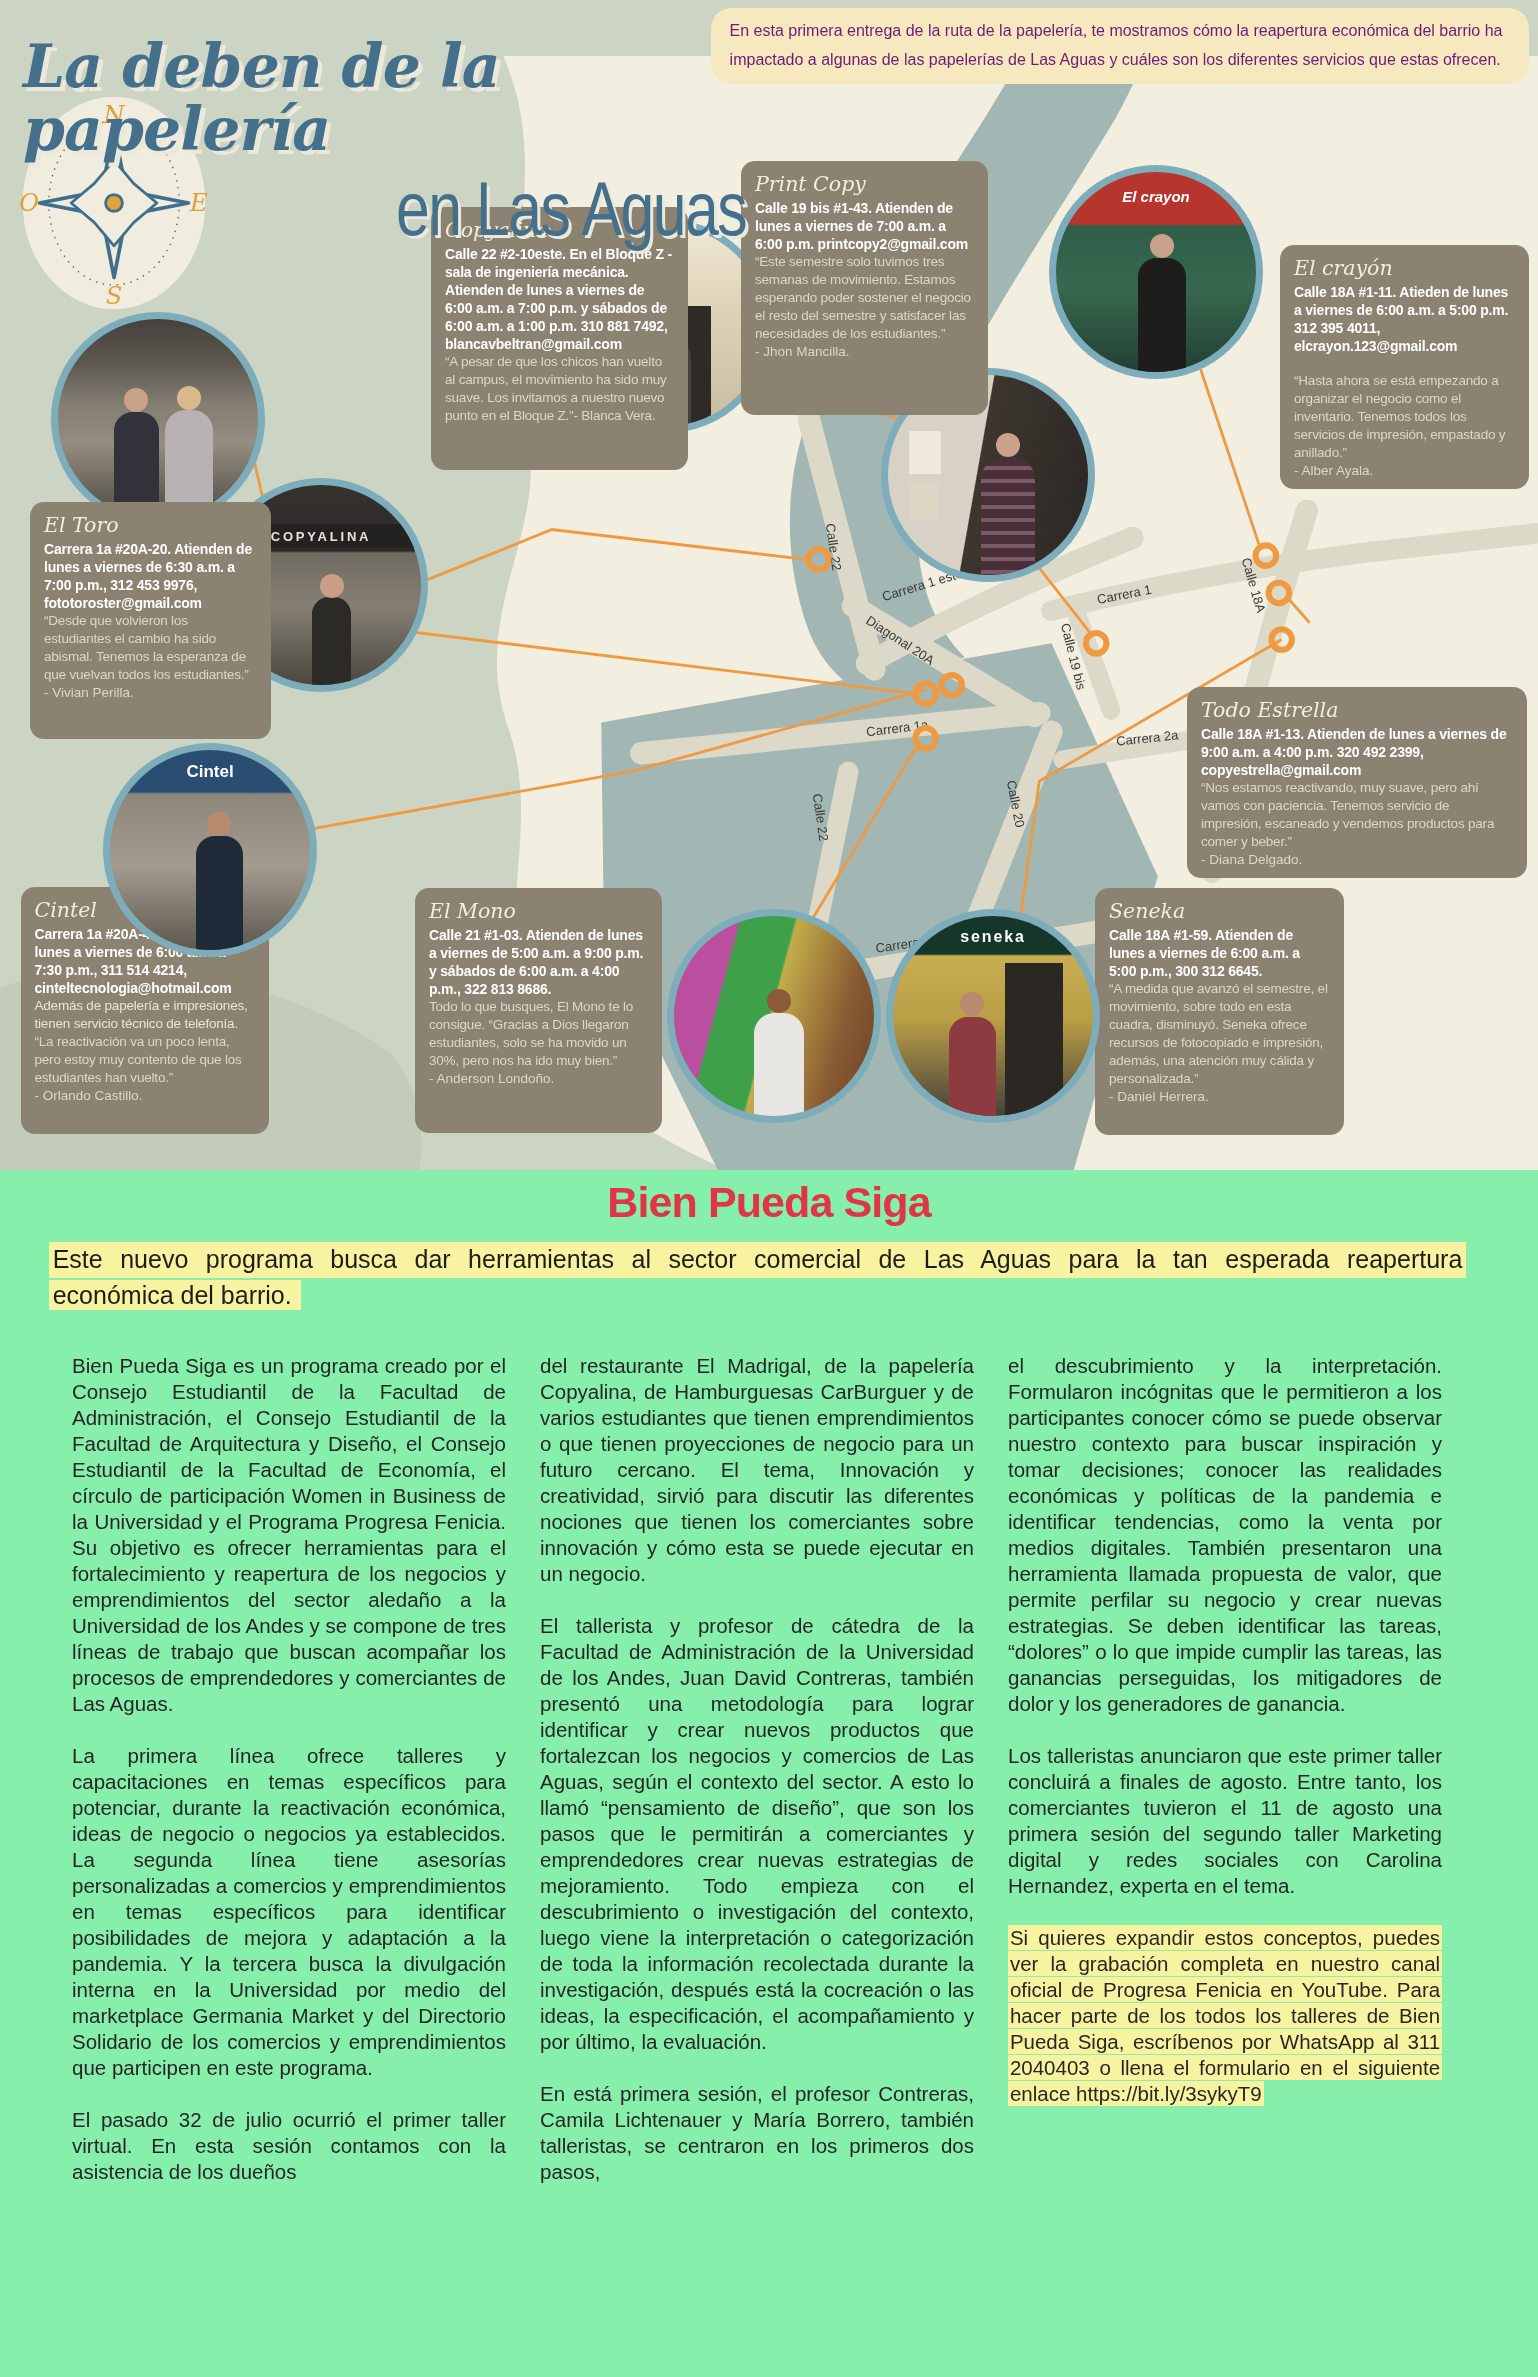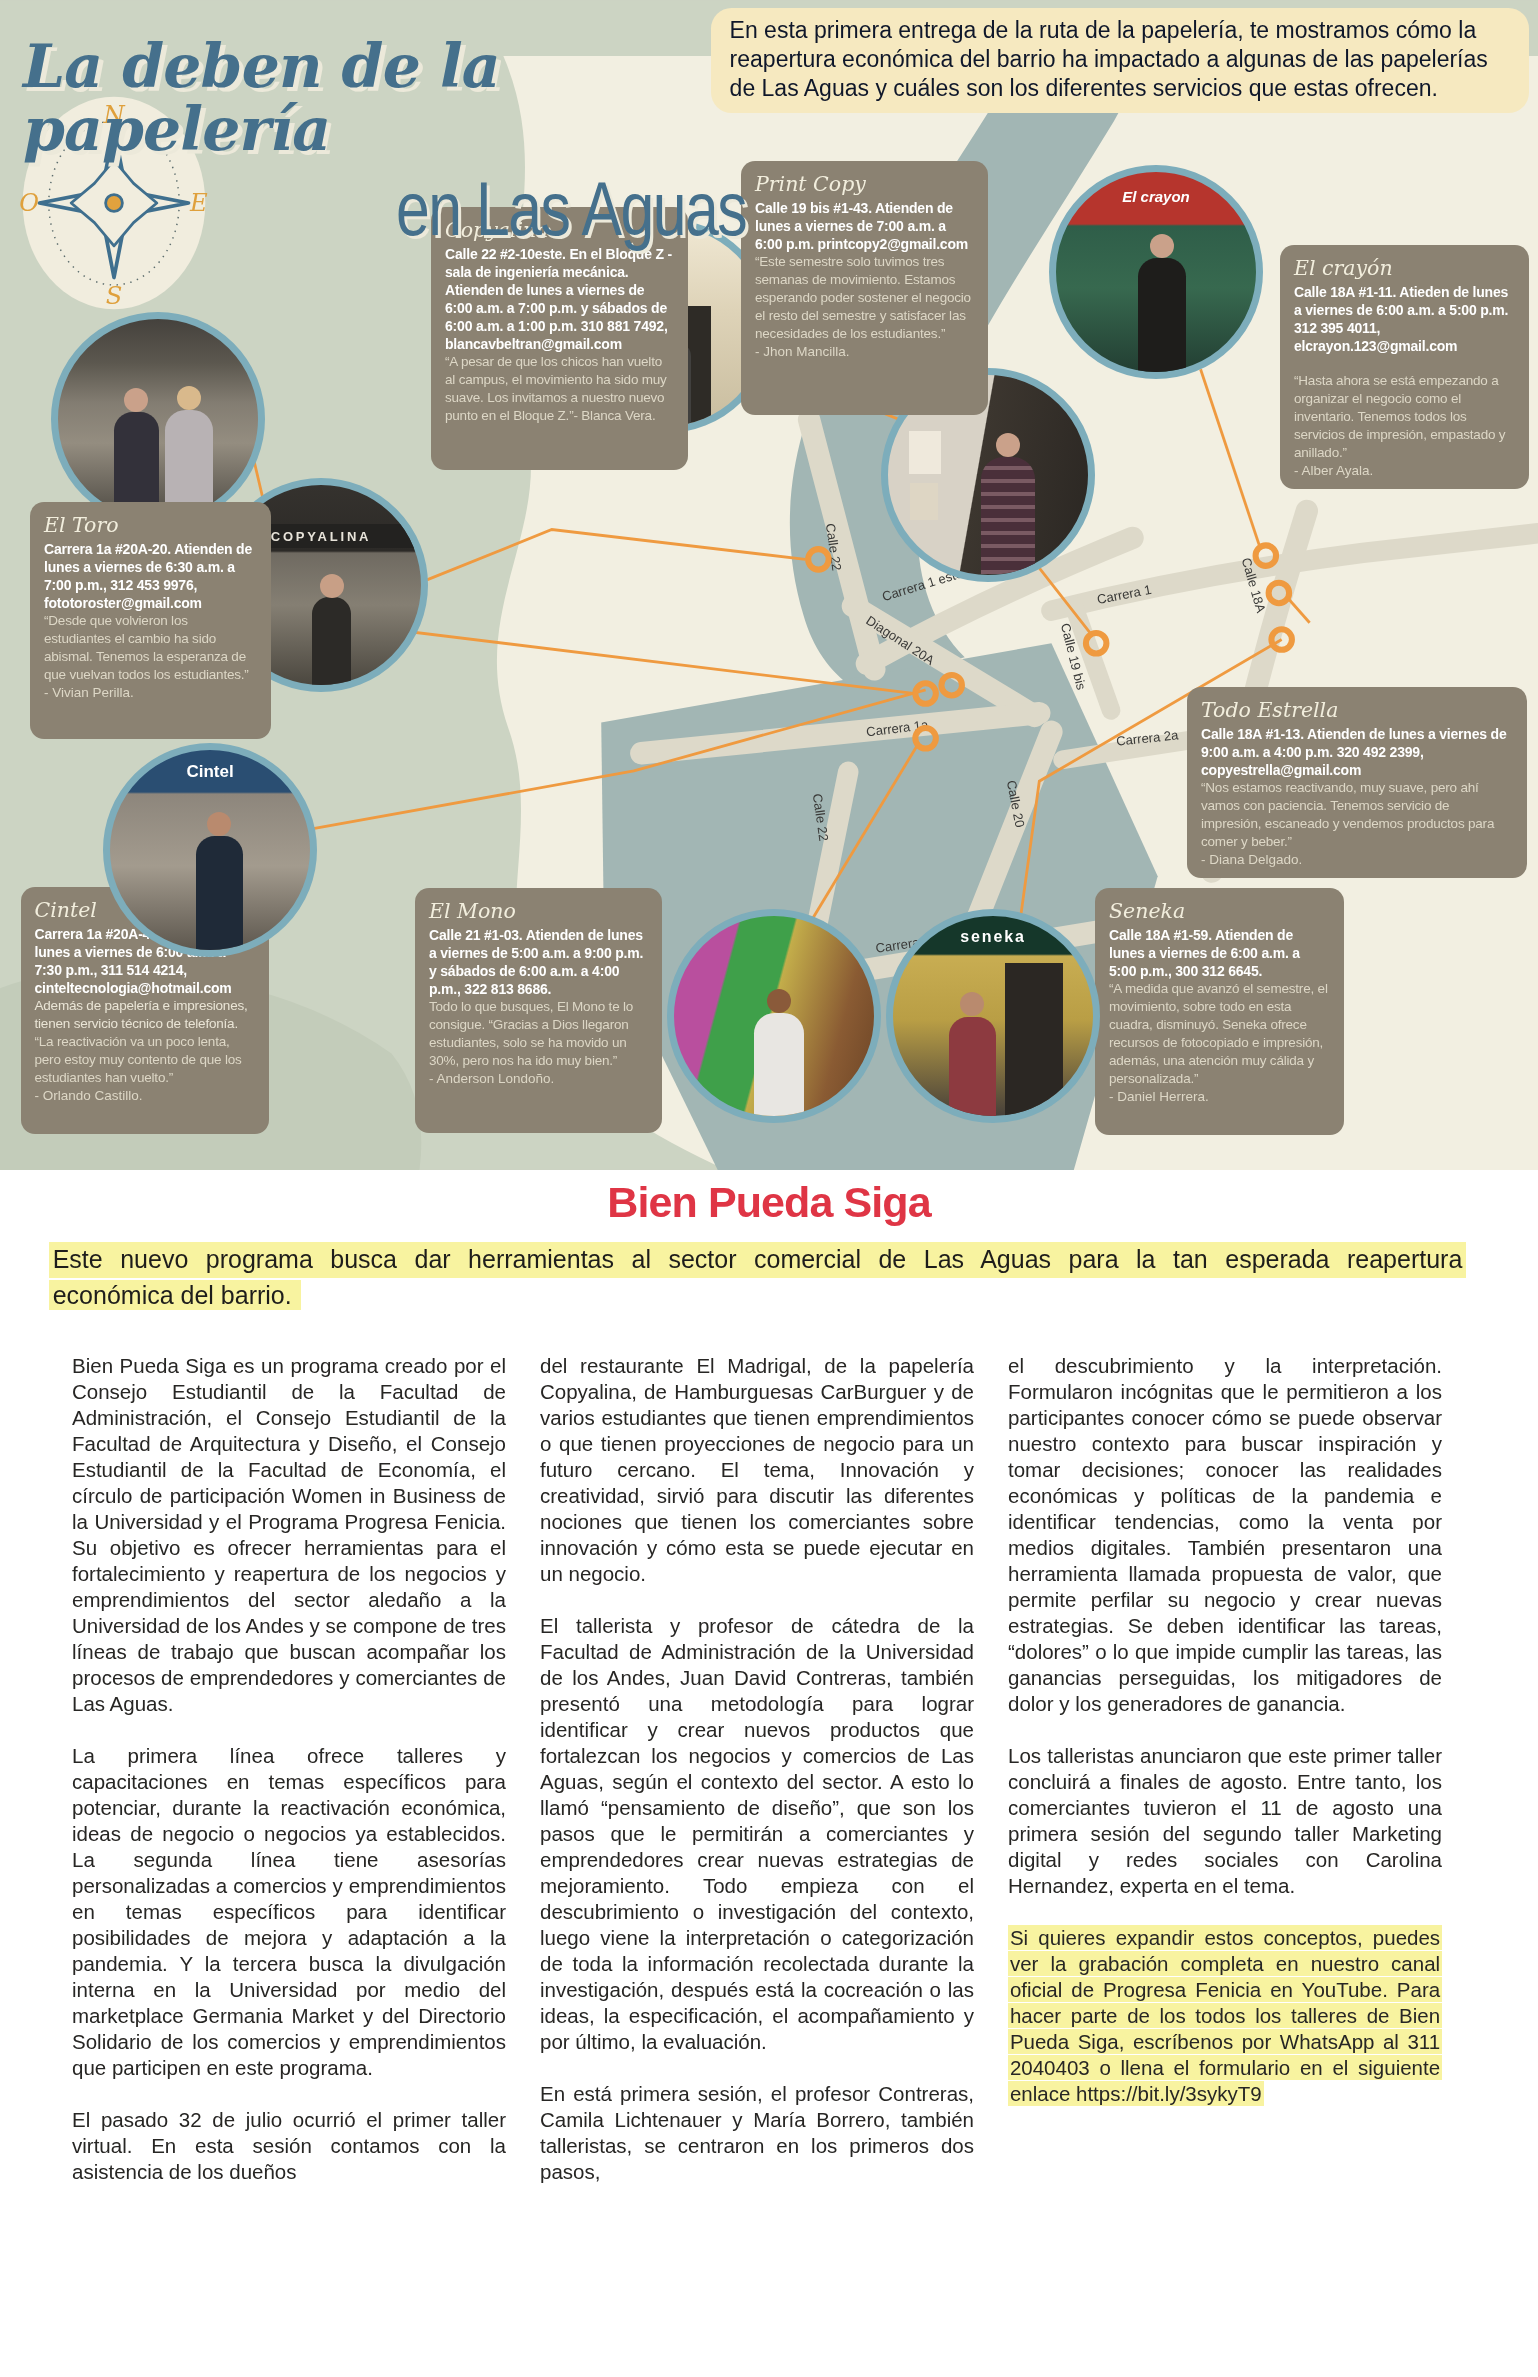--- a/index.html
+++ b/index.html
@@ -10,21 +10,21 @@
   .map-svg{position:absolute;left:0;top:0;z-index:1;}
   .main-title{position:absolute;left:23px;top:35px;width:708px;z-index:5;}
   .main-title h1{margin:0;font-family:"DejaVu Serif",serif;font-style:italic;font-weight:700;
       font-size:60px;line-height:1.05;color:#45708c;text-shadow:4.7px 3.7px 0 #ece9da;letter-spacing:-0.9px;}
   .subtitle{margin:3.7px 0 0 373px;font-size:76px;font-weight:400;color:#45708c;
       text-shadow:3.7px 2.8px 0 #ece9da;transform:scaleX(.8);transform-origin:left;white-space:nowrap;
       letter-spacing:-1.9px;}
   .compass{position:absolute;left:18.6px;top:91px;z-index:4;}
   .intro-box{position:absolute;left:711px;top:7.5px;width:818px;box-sizing:border-box;
       background:#f6e9c0;border-radius:20.5px;padding:8.4px 18.6px 10.3px;z-index:5;
-      font-size:23px;line-height:29px;color:#0f172a;}
+      font-size:16px;line-height:29px;color:#701a75;}
   
   .store-card{position:absolute;box-sizing:border-box;background:#8b8272;border-radius:14px;
       padding:11.2px 14px 11.2px;color:#fff;z-index:3;overflow:hidden;}
   .store-name{margin:0 0 2.8px;font-family:"DejaVu Serif",serif;font-style:italic;font-weight:400;
       font-size:20.5px;color:#f2eedd;}
   .store-info{font-weight:bold;font-size:14px;line-height:18px;letter-spacing:-0.2px;}
   .store-extra{font-size:13.5px;line-height:18px;color:#eae5d6;letter-spacing:-0.2px;}
   .store-quote{font-size:13.5px;line-height:18px;color:#ddd7c6;letter-spacing:-0.2px;}
   .store-quote.gap{margin-top:17px;}
   .store-owner{font-size:13.5px;line-height:18px;color:#ddd7c6;}
@@ -46,21 +46,21 @@
   .ph-elcrayon{background:linear-gradient(180deg,#b6352d 0%,#b6352d 26%,#2f5e49 27%,#37694f 58%,#233f33 100%);}
   .ph-elcrayon .band{top:11.2px;height:26px;color:#fff;font-size:15px;font-style:italic;}
   .ph-copyestrella{background:linear-gradient(180deg,#efe9da 0%,#efe9da 19%,#2f8562 20%,#2f8562 72%,#1d5c44 100%);}
   .ph-copyestrella .band{top:11.2px;height:20.5px;color:#b3302a;font-size:7.5px;letter-spacing:0.5px;}
   .ph-cintel{background:linear-gradient(180deg,#2a4e72 0%,#2a4e72 21%,#8d867c 22%,#a39b8e 58%,#5d574e 100%);}
   .ph-cintel .band{top:7.5px;height:28px;color:#fff;font-size:17px;}
   .ph-elmono{background:linear-gradient(105deg,#b94f9e 0%,#b94f9e 26%,#3fa04a 27%,#3fa04a 48%,#c3ad4a 49%,#8a5b33 78%,#6b4426 100%);}
   .ph-seneka{background:linear-gradient(180deg,#15372a 0%,#15372a 19%,#c8ad52 20%,#b99e45 52%,#47403a 100%);}
   .ph-seneka .band{top:9.3px;height:24px;color:#fff;font-size:16px;letter-spacing:1.9px;}
   
-  .article{position:absolute;left:0;top:1170px;width:1538px;height:1207px;background:#ffffff;z-index:6;}
+  .article{position:absolute;left:0;top:1170px;width:1538px;height:1207px;background:#86efac;z-index:6;}
   .article h2{margin:7.5px 0 0;text-align:center;font-size:43px;font-weight:bold;color:#df3545;
       letter-spacing:-0.9px;}
   .lede{margin:15px 0 0 49px;width:1417px;font-size:25px;line-height:35px;color:#1e1d1b;}
   .lede .l1{display:inline-block;width:100%;text-align:justify;text-align-last:justify;
       background:#f8f3a0;padding:0.9px 3.7px;box-sizing:border-box;}
   .lede .l2{background:#f8f3a0;padding:0.9px 9.3px 0.9px 3.7px;}
   .cols{display:flex;gap:34px;margin:28px 0 0 72px;width:1380px;}
   .col{width:434px;}
   .col p{margin:12px 0 26px;font-size:20.5px;line-height:26px;text-align:justify;color:#272624;}
   .hl{background:#f8f3a0;padding:0.9px 1.9px;-webkit-box-decoration-break:clone;box-decoration-break:clone;}

